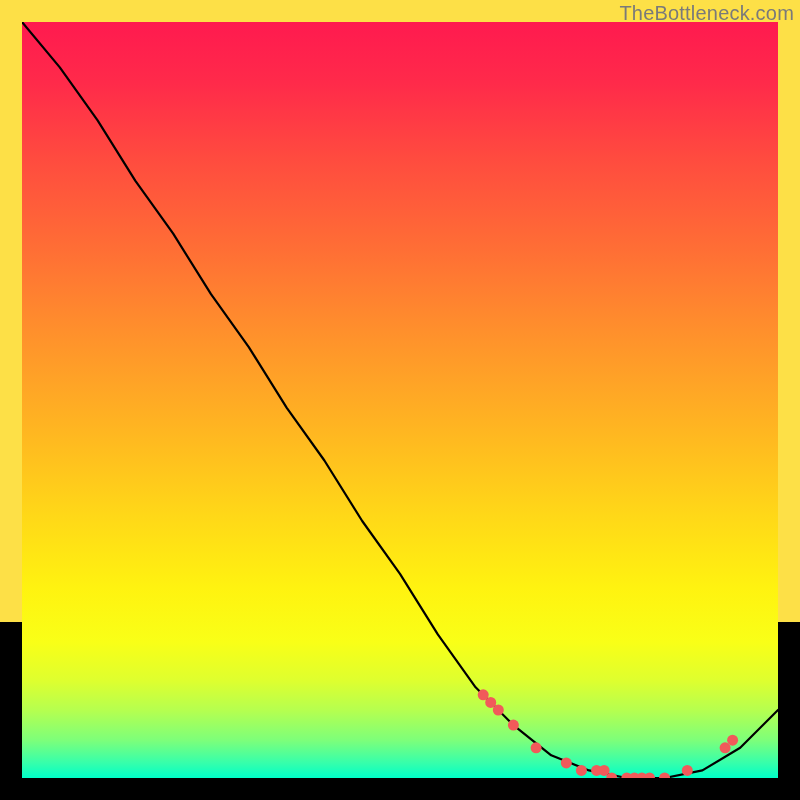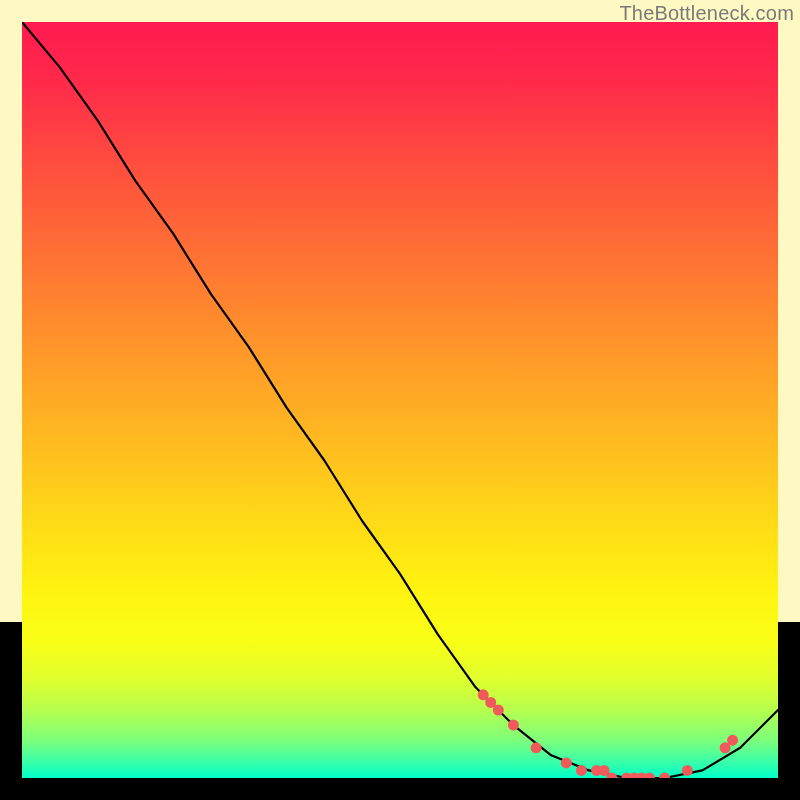--- a/index.html
+++ b/index.html
@@ -7,21 +7,21 @@
     padding: 0;
     width: 800px;
     height: 800px;
     background: #000;
     overflow: hidden;
   }
   .stage {
     position: relative;
     width: 800px;
     height: 622px;
-    background: #fef9c3;
+    background: #fde047;
   }
   .plot {
     position: absolute;
     left: 22px;
     top: 22px;
     width: 756px;
     height: 756px;
     overflow: hidden;
   }
   .gradient {

